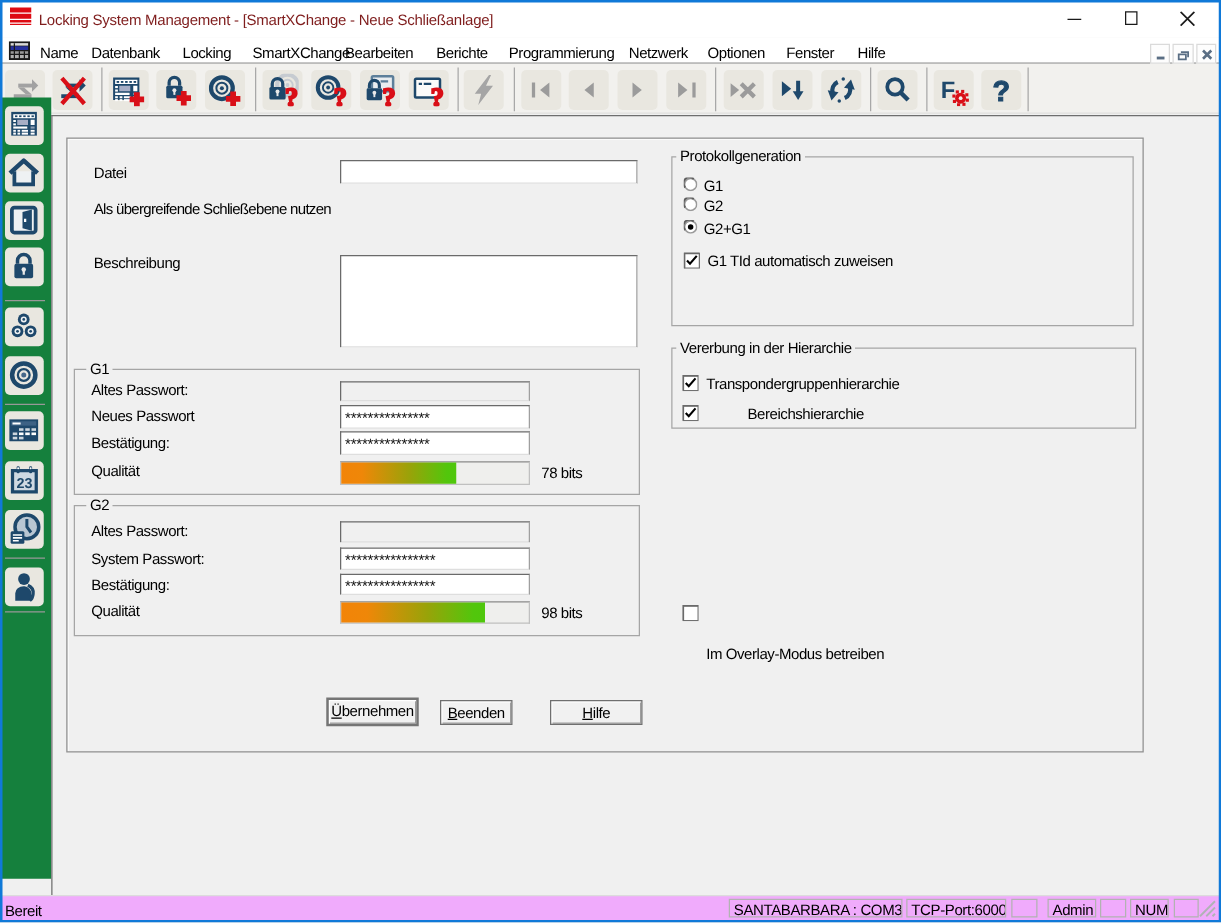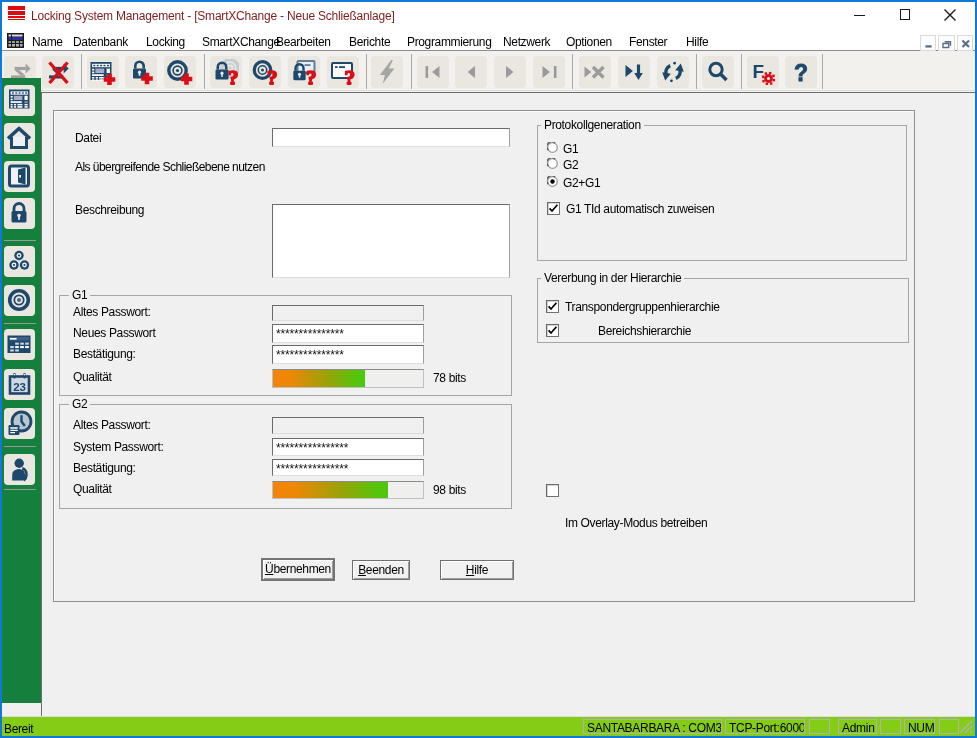--- a/index.html
+++ b/index.html
@@ -31,21 +31,21 @@
 
 .inp { position:absolute; background:#fff; border:1px solid #6a6a6a; border-right-color:#9f9f9f; border-bottom-color:#dedede; }
 .inp.dis { background:#f0f0f0; }
 .gb { position:absolute; border:1px solid #a5a5a5; }
 .gbl { position:absolute; font-size:12px; letter-spacing:-0.35px; background:#f0f0f0; padding:0 3px; line-height:12px; white-space:nowrap; }
 .stars { font-size:12px; letter-spacing:-0.15px; color:#111; position:absolute; left:3px; top:2px; }
 .bar { position:absolute; background:#efefed; border:1px solid #c0c0c0; border-top-color:#8a8a8a; }
 .barfill { position:absolute; left:0; top:0; height:100%; background:linear-gradient(90deg,#f28408 0%,#ef8708 18%,#98a309 60%,#52c60c 92%,#4fc70c 100%); }
 .pbtn { position:absolute; background:#f1f1f1; border:1px solid #6f6f6f; box-shadow:inset 1px 1px 0 #ffffff, inset -1px -1px 0 #9d9d9d; font-size:12px; letter-spacing:-0.35px; text-align:center; color:#000; }
 
-#status { position:absolute; left:0; top:716px; width:977px; height:20px; background:#84cc16; border-top:1px solid #dcdcdc; }
+#status { position:absolute; left:0; top:716px; width:977px; height:20px; background:#f0abfc; border-top:1px solid #dcdcdc; }
 .scell { position:absolute; top:2px; height:15px; border:1px solid #b2b2b2; font-size:12px; letter-spacing:-0.3px; color:#000; padding:1px 0 0 3px; white-space:nowrap; overflow:hidden; }
 </style>
 </head>
 <body>
 <div id="win">
 
 <div id="titlebar">
 <div class="abs" style="left:8px;top:6px;width:17px;height:3.6px;background:#dd0a12"></div>
 <div class="abs" style="left:8px;top:11px;width:17px;height:3.6px;background:#dd0a12"></div>
 <div class="abs" style="left:8px;top:16px;width:17px;height:1.8px;background:#dd0a12"></div>

